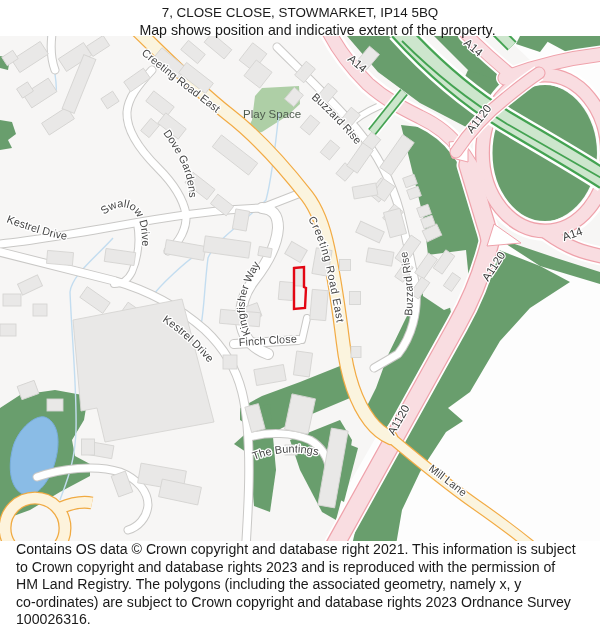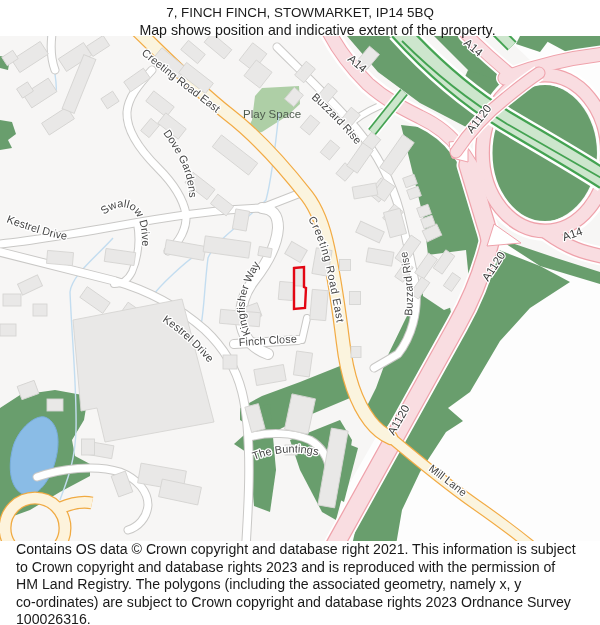--- a/index.html
+++ b/index.html
@@ -265,17 +265,17 @@
 <text><textPath href="#a14_3">A14</textPath></text>
 <text><textPath href="#a1120_1">A1120</textPath></text>
 <text><textPath href="#a1120_2">A1120</textPath></text>
 <text><textPath href="#a1120_3">A1120</textPath></text>
 </g>
 <text font-family="Liberation Sans, sans-serif" font-size="11.5px" fill="#4e5b4e"><textPath href="#play">Play Space</textPath></text>
 </g>
 </svg>
 </div>
 <div id="hdr">
-<div class="l1">7, FINCH FINCH, STOWMARKET, IP14 5BQ</div>
+<div class="l1">7, CLOSE CLOSE, STOWMARKET, IP14 5BQ</div>
 <div class="l2">Map shows position and indicative extent of the property.</div>
 </div>
 <div id="ftr">Contains OS data © Crown copyright and database right 2021. This information is subject<br>to Crown copyright and database rights 2023 and is reproduced with the permission of<br>HM Land Registry. The polygons (including the associated geometry, namely x, y<br>co-ordinates) are subject to Crown copyright and database rights 2023 Ordnance Survey<br>100026316.</div>
 </div>
 
 </body></html>

